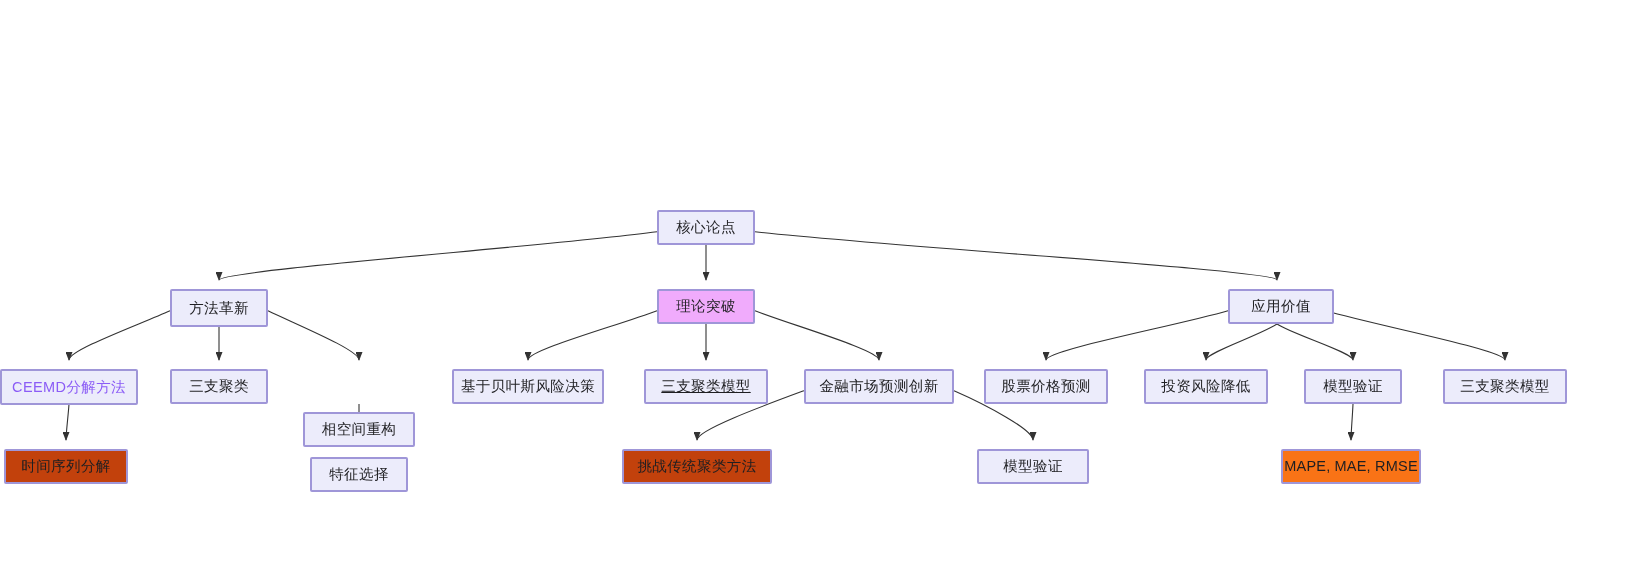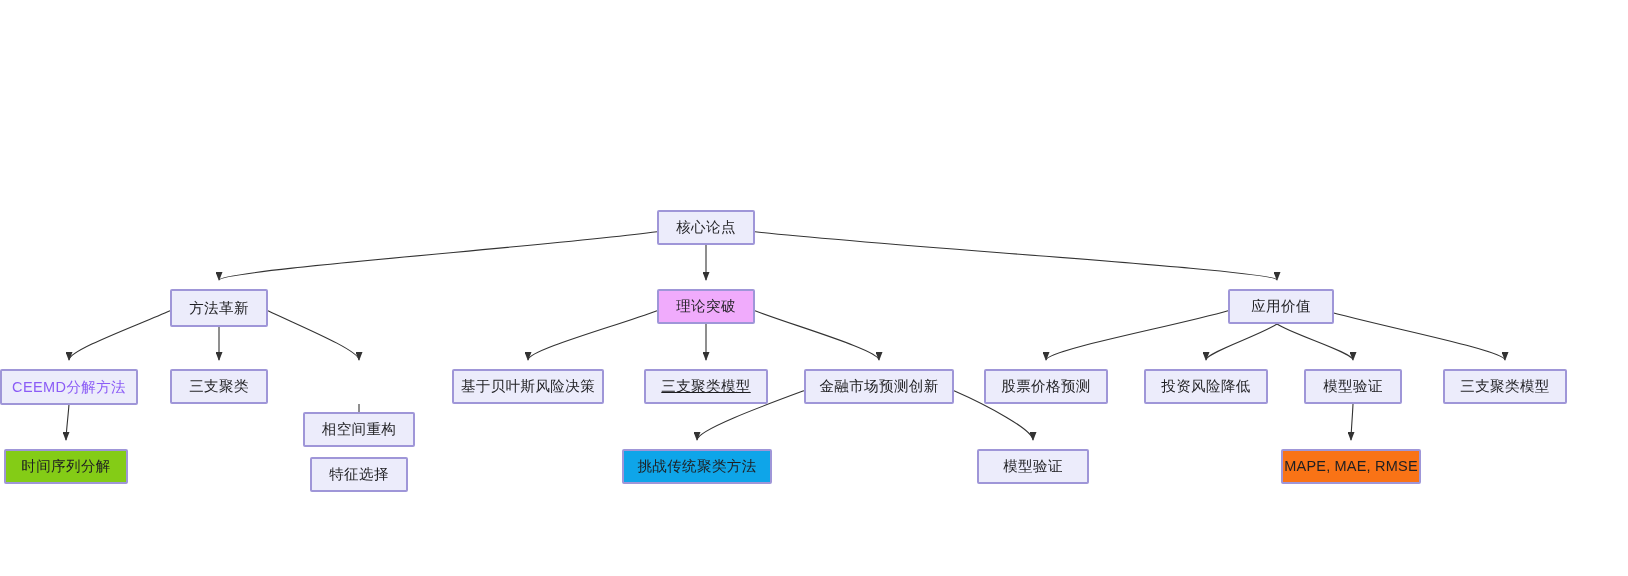--- a/index.html
+++ b/index.html
@@ -117,27 +117,27 @@
       </div>
       <div class="node" style="left: 1144px; top: 369px; width: 124px; height: 35px; background: rgb(236, 236, 251); border-color: rgb(159, 150, 216); color: rgb(31, 31, 34);">
         <span class="node-label">投资风险降低</span>
       </div>
       <div class="node" style="left: 1304px; top: 369px; width: 98px; height: 35px; background: rgb(236, 236, 251); border-color: rgb(159, 150, 216); color: rgb(31, 31, 34);">
         <span class="node-label">模型验证</span>
       </div>
       <div class="node" style="left: 1443px; top: 369px; width: 124px; height: 35px; background: rgb(236, 236, 251); border-color: rgb(159, 150, 216); color: rgb(31, 31, 34);">
         <span class="node-label">三支聚类模型</span>
       </div>
-      <div class="node" style="left: 4px; top: 449px; width: 124px; height: 35px; background: #84cc16; border-color: rgb(159, 150, 216); color: rgb(31, 31, 34); text-align: center;">
+      <div class="node" style="left: 4px; top: 449px; width: 124px; height: 35px; background: #c2410c; border-color: rgb(159, 150, 216); color: rgb(31, 31, 34); text-align: center;">
         <span class="node-label">时间序列分解</span>
       </div>
       <div class="node" style="left: 310px; top: 449px; width: 98px; height: 35px; background: rgb(236, 236, 251); border-color: rgb(159, 150, 216); color: rgb(31, 31, 34); margin-top: 8px;">
         <span class="node-label">特征选择</span>
       </div>
-      <div class="node" style="left: 622px; top: 449px; width: 150px; height: 35px; background: #0ea5e9; border-color: rgb(159, 150, 216); color: rgb(31, 31, 34);">
+      <div class="node" style="left: 622px; top: 449px; width: 150px; height: 35px; background: #c2410c; border-color: rgb(159, 150, 216); color: rgb(31, 31, 34);">
         <span class="node-label">挑战传统聚类方法</span>
       </div>
       <div class="node" style="left: 977px; top: 449px; width: 112px; height: 35px; background: rgb(236, 236, 251); border-color: rgb(159, 150, 216); color: rgb(31, 31, 34);">
         <span class="node-label">模型验证</span>
       </div>
       <div class="node latin" style="left: 1281px; top: 449px; width: 140px; height: 35px; background: #f97316; border-color: rgb(159, 150, 216); color: rgb(31, 31, 34);">
         <span class="node-label">MAPE, MAE, RMSE</span>
       </div>
     </div>
 </div>

